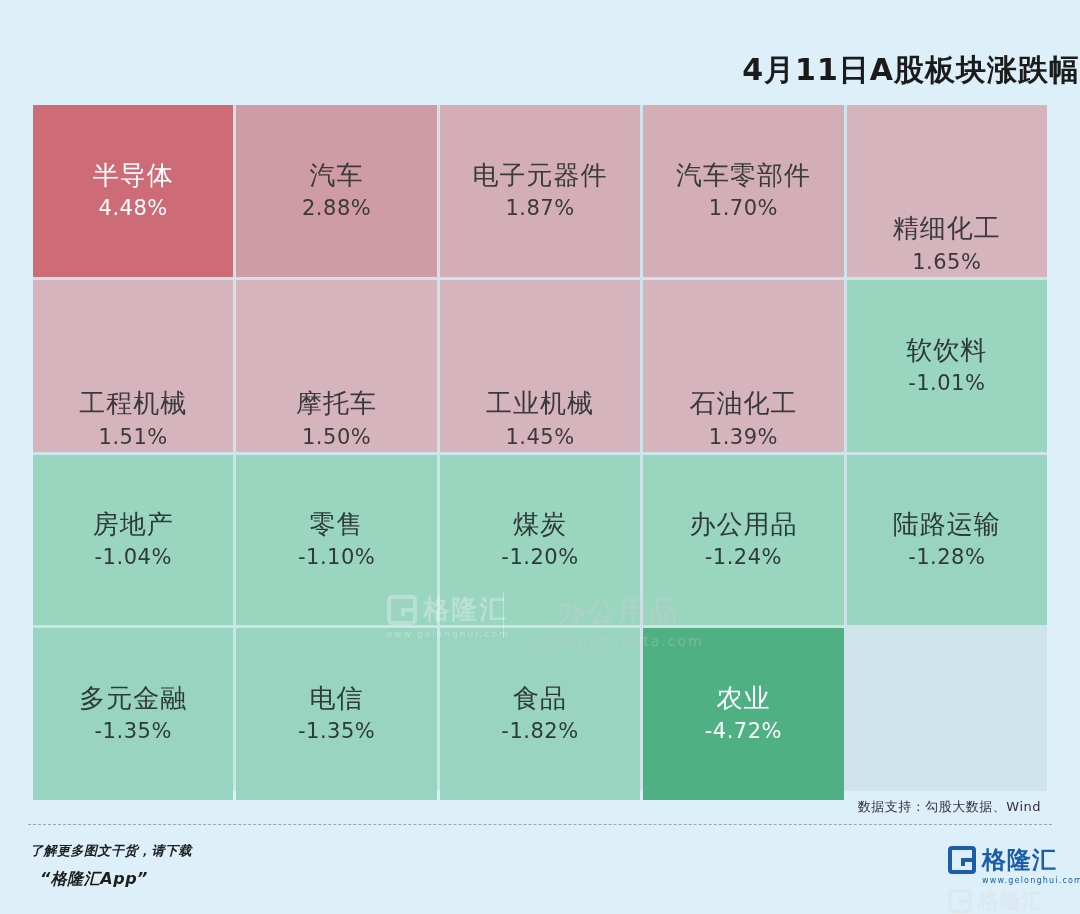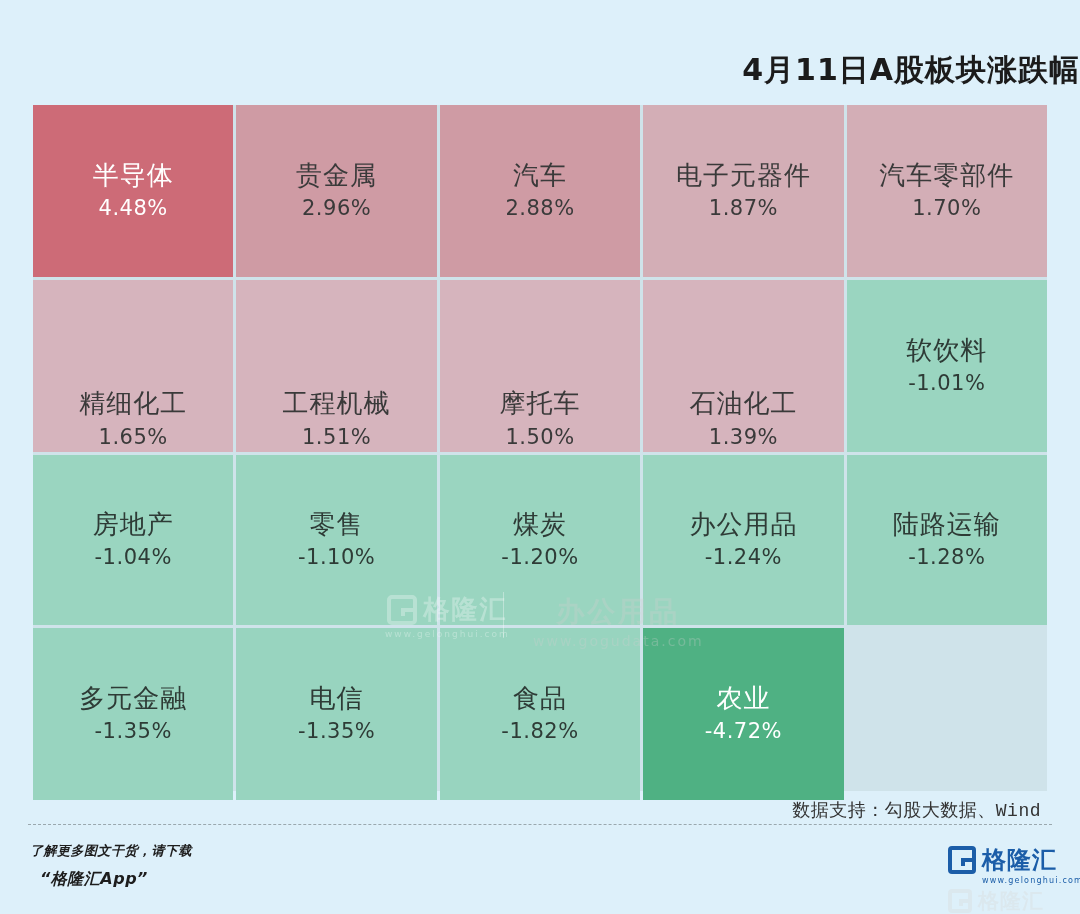--- a/index.html
+++ b/index.html
@@ -153,24 +153,23 @@
     width: 1px;
     height: 46px;
     background: #ffffff;
     opacity: 0.35;
   }
   
   .source {
     position: absolute;
     right: 39px;
     top: 798px;
-    font-size: 18px;
+    font-size: 13px;
     color: #333333;
     letter-spacing: 0.5px;
-    font-family: Liberation Mono, monospace;
   }
   
   .divider {
     position: absolute;
     left: 28px;
     top: 824px;
     width: 1024px;
     border-top: 1px dashed #9aa8ae;
     height: 0;
   }
@@ -270,24 +269,20 @@
 
   <div class="title">4月11日A股板块涨跌幅</div>
 
   <div class="grid-wrap">
     <div class="grid">
         <div class="cell t-red-strong">
           <div class="name">半导体</div>
           <div class="value">4.48%</div>
         </div>
         <div class="cell t-red-mid">
-          <div class="name">贵金属</div>
-          <div class="value">2.96%</div>
-        </div>
-        <div class="cell t-red-mid">
           <div class="name">汽车</div>
           <div class="value">2.88%</div>
         </div>
         <div class="cell t-red-light">
           <div class="name">电子元器件</div>
           <div class="value">1.87%</div>
         </div>
         <div class="cell t-red-light">
           <div class="name">汽车零部件</div>
           <div class="value">1.70%</div>
@@ -296,20 +291,24 @@
           <div class="name">精细化工</div>
           <div class="value">1.65%</div>
         </div>
         <div class="cell t-red-pale">
           <div class="name">工程机械</div>
           <div class="value">1.51%</div>
         </div>
         <div class="cell t-red-pale">
           <div class="name">摩托车</div>
           <div class="value">1.50%</div>
+        </div>
+        <div class="cell t-red-pale">
+          <div class="name">工业机械</div>
+          <div class="value">1.45%</div>
         </div>
         <div class="cell t-red-pale">
           <div class="name">石油化工</div>
           <div class="value">1.39%</div>
         </div>
         <div class="cell t-green-pale">
           <div class="name">软饮料</div>
           <div class="value">-1.01%</div>
         </div>
         <div class="cell t-green-pale">

